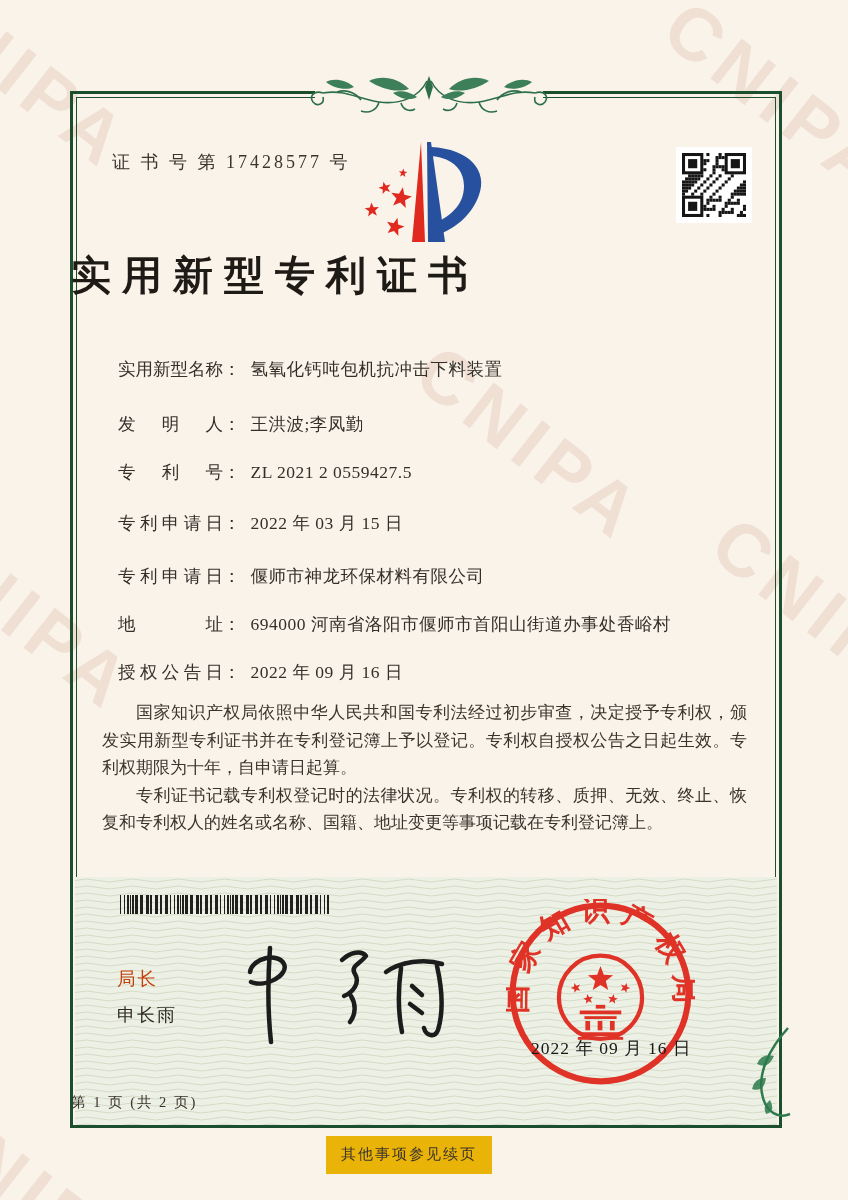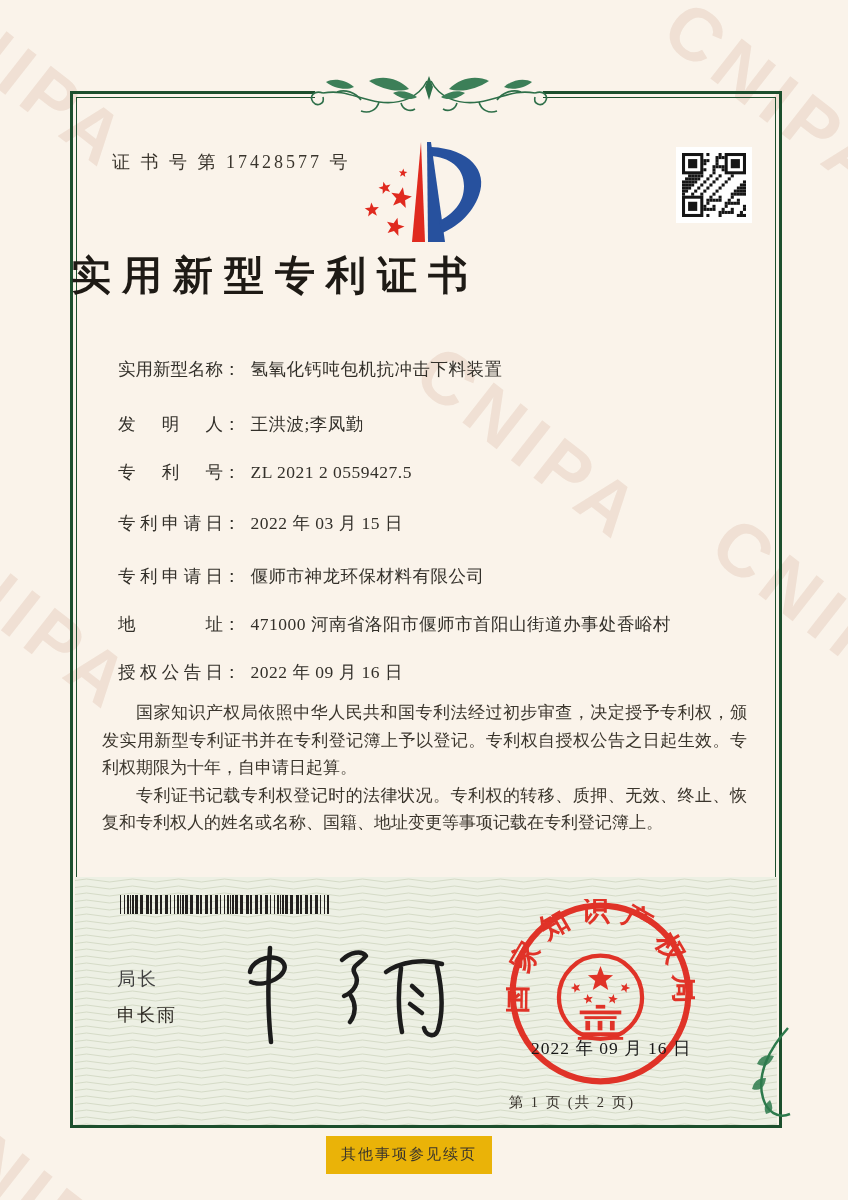--- a/index.html
+++ b/index.html
@@ -46,28 +46,28 @@
     text-align:justify;text-align-last:justify;word-break:keep-all;font-family:Liberation Mono, monospace;
   }
   .colon{margin:0 2px 0 0;}
   .fvalue{margin-left:8px;letter-spacing:0.5px;}
   .grant-col{position:absolute;left:315px;top:0;white-space:nowrap;}
   .body-text{
     position:absolute;left:102px;top:699px;width:645px;
     font-size:17px;line-height:27.5px;text-align:justify;color:#3a352c;
   }
   .body-text p{margin:0;text-indent:2em;}
-  .sig-title{position:absolute;left:117px;top:966px;font-size:18.5px;letter-spacing:2px;color:#404040;}
+  .sig-title{position:absolute;left:117px;top:966px;font-size:18.5px;letter-spacing:2px;color:#c2410c;}
   .sig-name{position:absolute;left:117px;top:1003px;font-size:18px;letter-spacing:2px;color:#2e2a24;}
   .seal-date{
     position:absolute;left:531px;top:1036px;width:160px;
     font-size:17.5px;letter-spacing:1px;color:#181818;white-space:nowrap;z-index:6;
   }
   .page-num{
-    position:absolute;left:71px;top:1093px;width:564px;text-align:right;
+    position:absolute;left:71px;top:1093px;width:564px;text-align:left;
     font-size:14.5px;letter-spacing:2px;color:#38332c;
   }
   .footer-note{
     position:absolute;left:326px;top:1136px;width:166px;height:38px;
     background:#eab308;text-align:center;line-height:36px;
     font-size:15px;letter-spacing:2px;color:#3a352c;
   }
   svg{display:block;}
 </style>
 </head>
@@ -273,21 +273,21 @@
 <div class="frow" style="top:460px">
   <span class="flabel">专利号</span><span class="colon">：</span><span class="fvalue">ZL 2021 2 0559427.5</span>
 </div>
 <div class="frow" style="top:511px">
   <span class="flabel">专利申请日</span><span class="colon">：</span><span class="fvalue">2022 年 03 月 15 日</span>
 </div>
 <div class="frow" style="top:564px">
   <span class="flabel">专利申请日</span><span class="colon">：</span><span class="fvalue">偃师市神龙环保材料有限公司</span>
 </div>
 <div class="frow" style="top:612px">
-  <span class="flabel">地址</span><span class="colon">：</span><span class="fvalue">471000 河南省洛阳市偃师市首阳山街道办事处香峪村</span>
+  <span class="flabel">地址</span><span class="colon">：</span><span class="fvalue">694000 河南省洛阳市偃师市首阳山街道办事处香峪村</span>
 </div>
 <div class="frow" style="top:660px">
   <span class="flabel">授权公告日</span><span class="colon">：</span><span class="fvalue">2022 年 09 月 16 日</span>
 </div>
 
 <div class="body-text">
   <p>国家知识产权局依照中华人民共和国专利法经过初步审查，决定授予专利权，颁发实用新型专利证书并在专利登记簿上予以登记。专利权自授权公告之日起生效。专利权期限为十年，自申请日起算。</p>
   <p>专利证书记载专利权登记时的法律状况。专利权的转移、质押、无效、终止、恢复和专利权人的姓名或名称、国籍、地址变更等事项记载在专利登记簿上。</p>
 </div>
 

